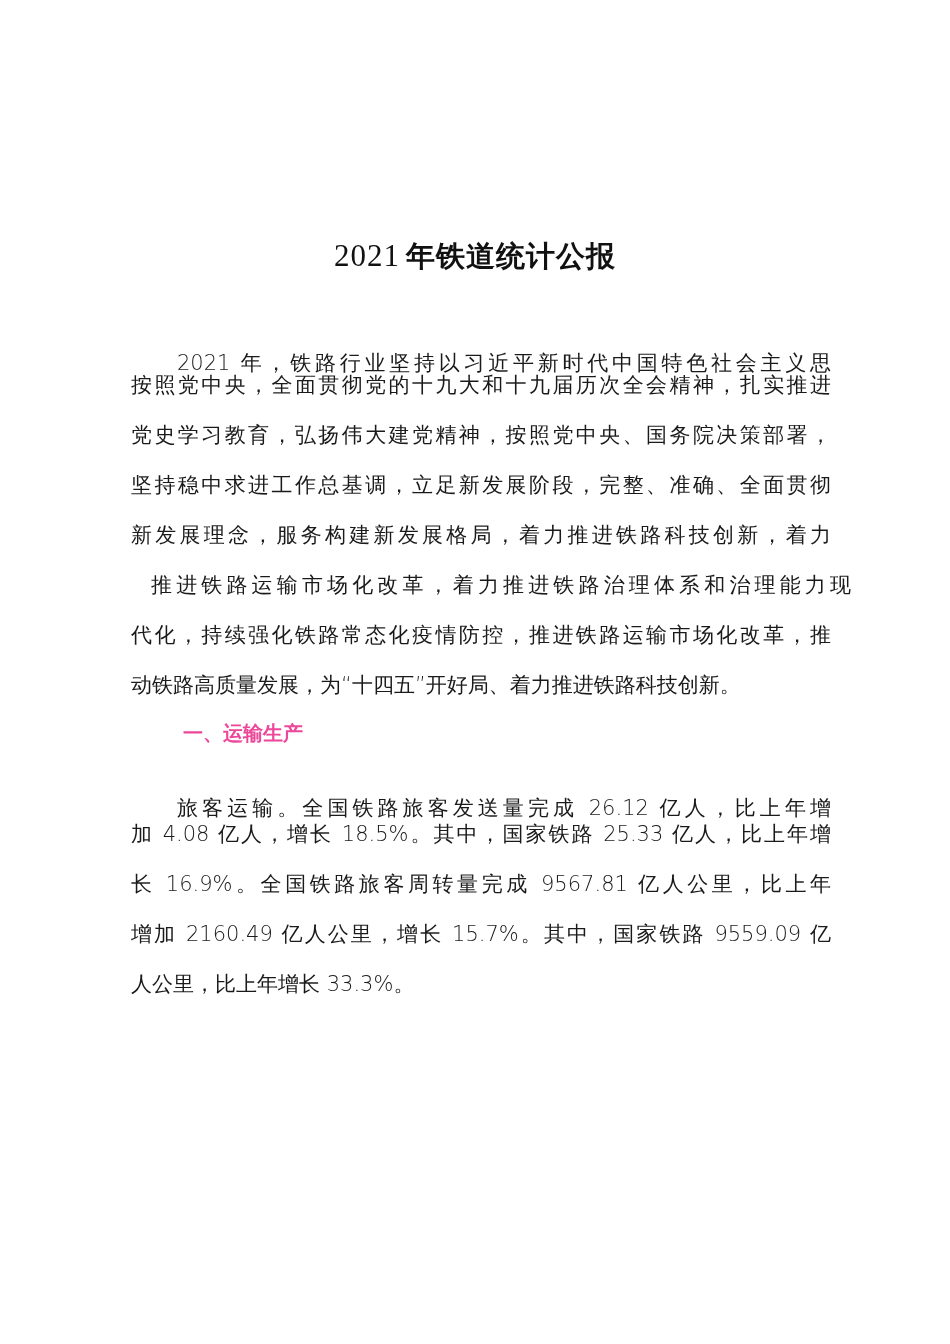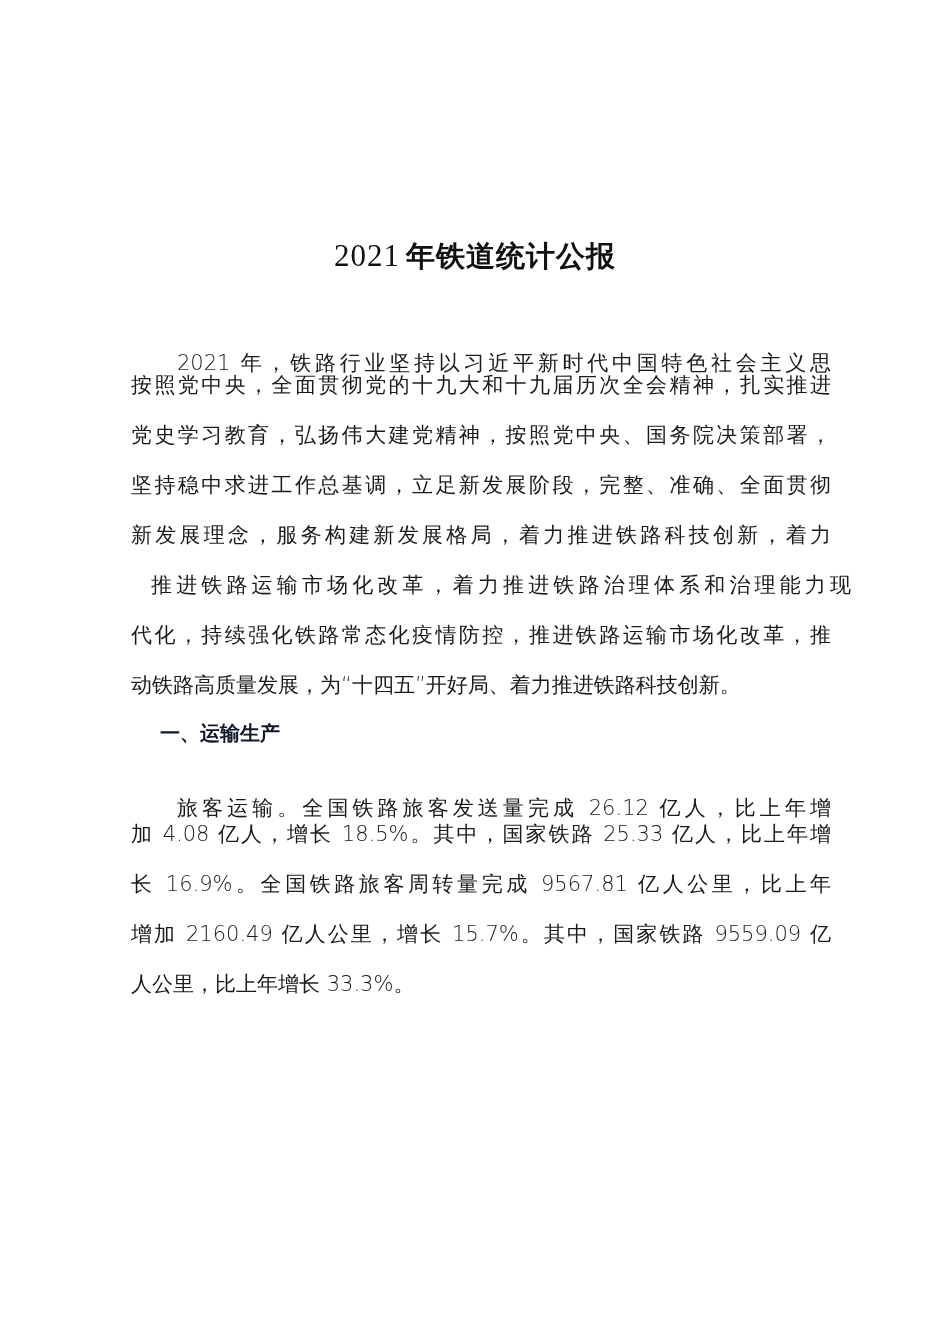--- a/index.html
+++ b/index.html
@@ -56,26 +56,26 @@
     }
     .line.indent {
       left: 177px;
       width: 654px;
     }
     .line.last {
       text-align-last: left;
     }
     .heading {
       position: absolute;
-      left: 160px;
+      left: 183px;
       font-size: 20px;
       font-weight: bold;
       line-height: 30px;
       font-family: Liberation Sans, sans-serif;
-      color: #0f172a;
+      color: #ec4899;
     }
   </style>
 </head>
 <body>
 
 <div class="page">
 
   <div class="title"><span class="year">2021</span><span>年铁道统计公报</span></div>
 
   <div>

